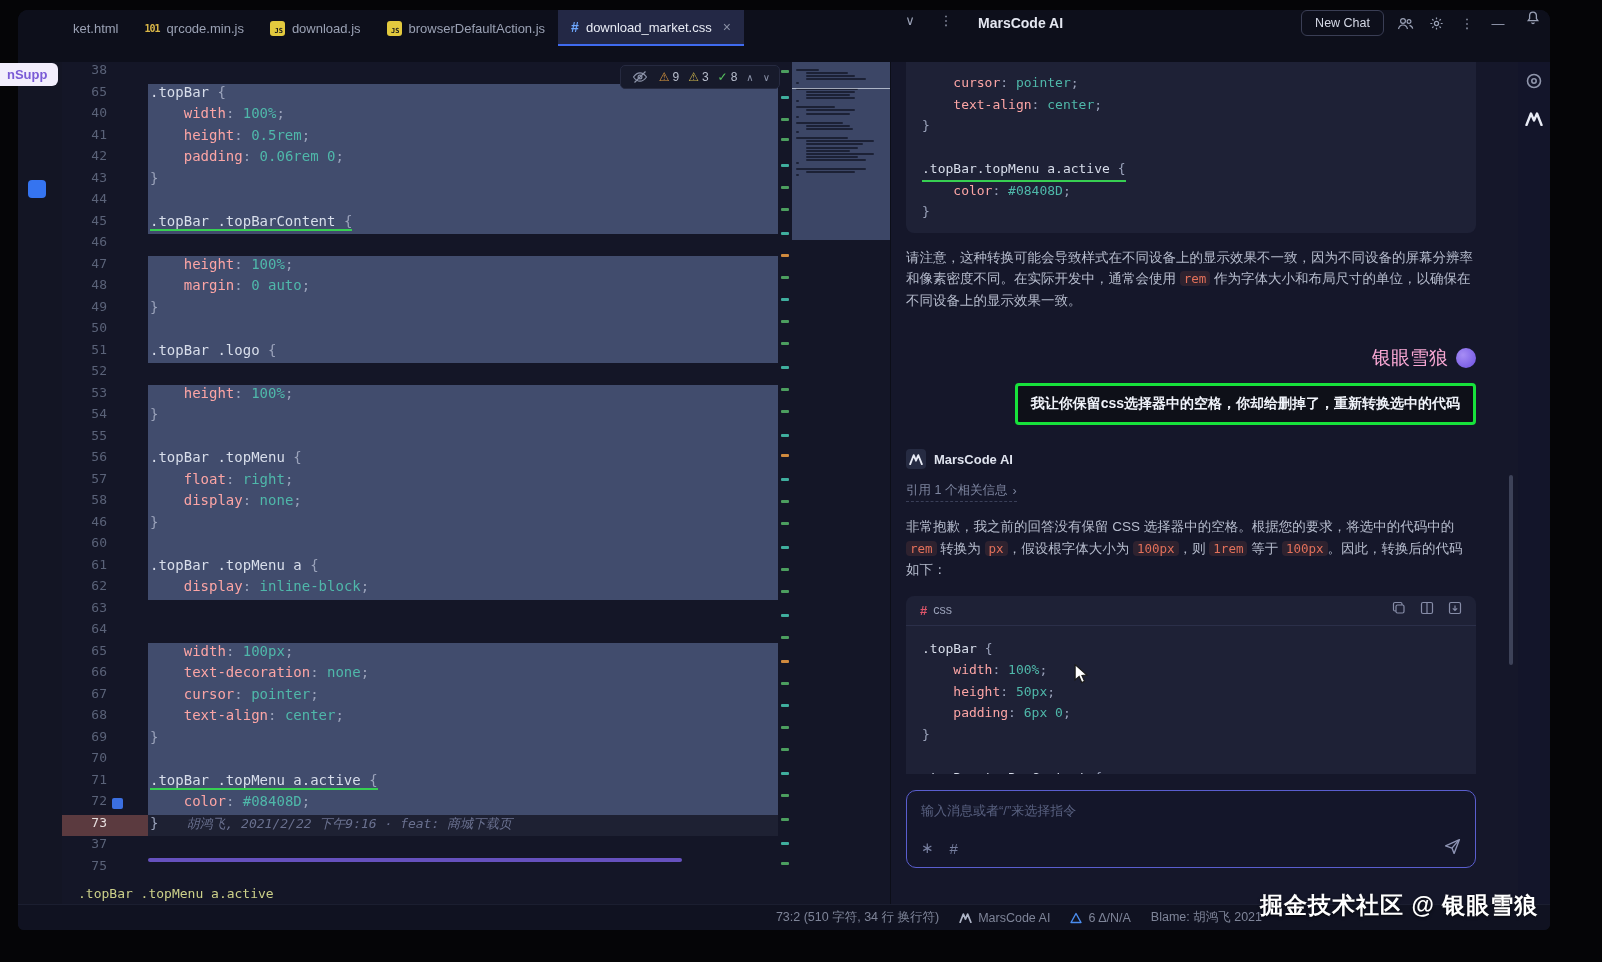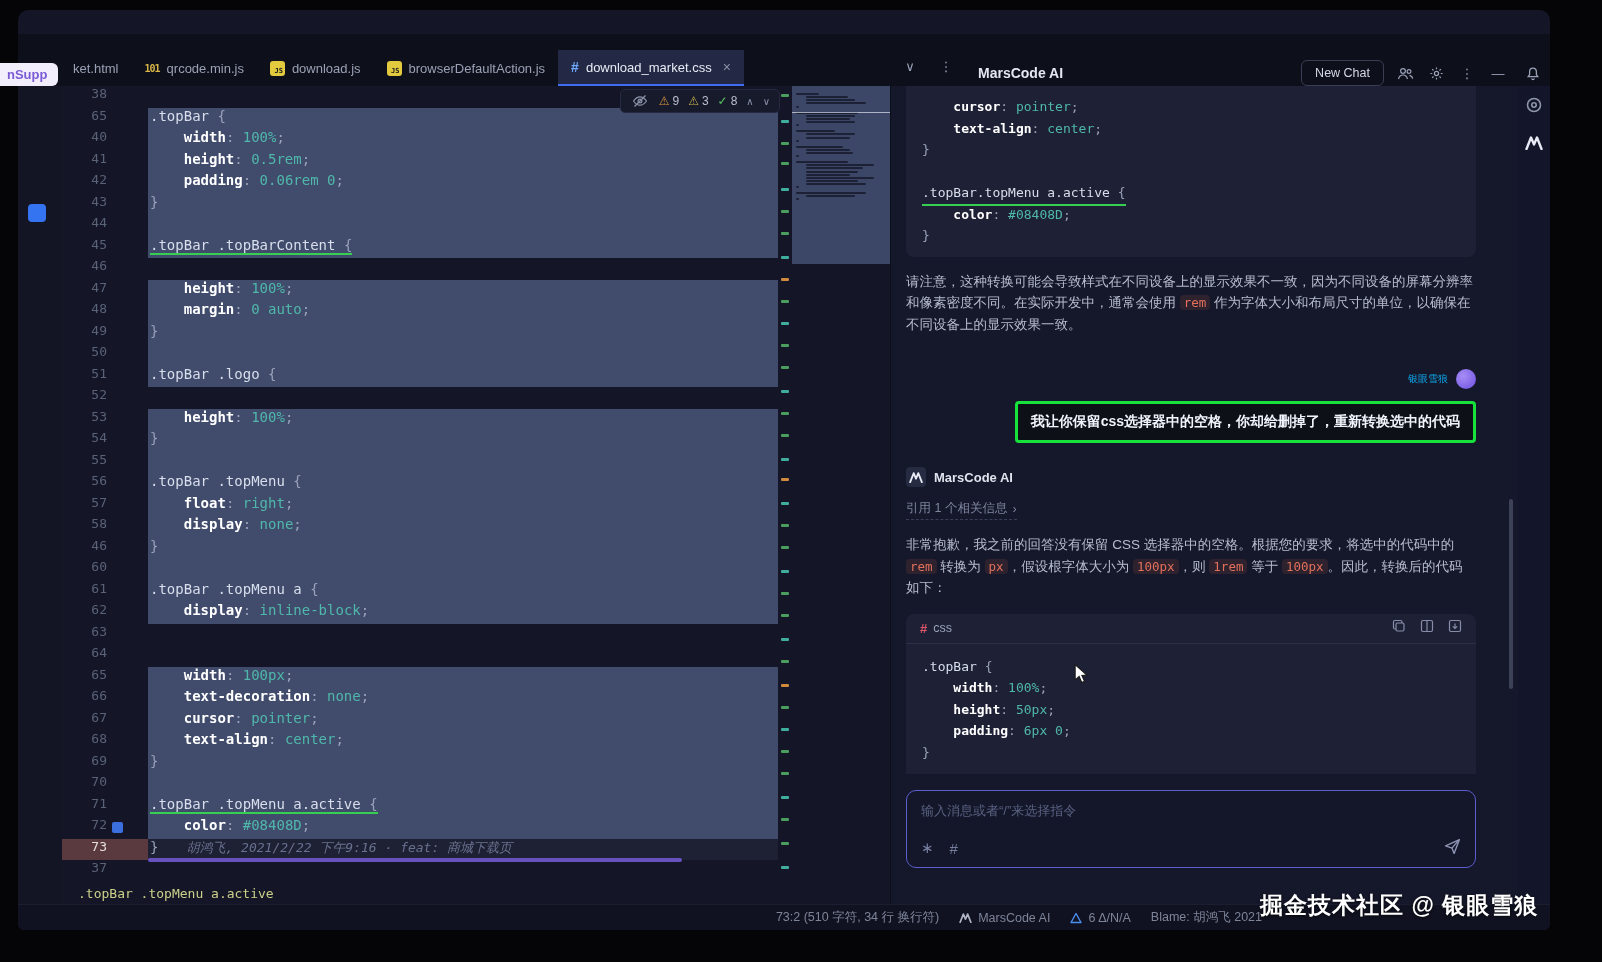--- a/index.html
+++ b/index.html
@@ -7,21 +7,21 @@
   body {
     width:1602px; height:962px; background:#050507; position:relative; overflow:hidden;
     font-family:"Liberation Sans", sans-serif;
   }
   .window {
     position:absolute; left:18px; top:10px; width:1532px; height:920px;
     background:#141627; border-radius:10px 10px 6px 6px; overflow:hidden;
     display:flex; flex-direction:column;
   }
   
-  .topbar { flex:0 0 52px; background:#0d0f1b; display:flex; align-items:flex-end;margin-top:24px; }
+  .topbar { flex:0 0 52px; background:#0d0f1b; display:flex; align-items:flex-start; }
   .tabs-area { flex:0 0 872px; display:flex; align-items:flex-end; padding-left:42px; overflow:hidden; }
   .tab { height:36px; display:flex; align-items:center; gap:7px; padding:0 13px;
          font-size:13px; color:#9aa1b4; white-space:nowrap; cursor:pointer; }
   .tab.active { background:#232845; color:#e8ebf4; border-bottom:2px solid #3f6bf0; }
   .fi { flex:0 0 auto; }
   .fi-js { width:15px; height:15px; border-radius:3px; background:#e2c93e; color:#14151a;
            font:bold 7px "DejaVu Sans Mono", monospace; display:flex; align-items:flex-end;
            justify-content:flex-end; padding:1px 2px; }
   .fi-minjs { color:#d9b647; font:bold 10px "DejaVu Sans Mono", monospace; letter-spacing:-1px; }
   .fi-css { color:#6ea8ff; font-weight:bold; font-size:14px; }
@@ -43,21 +43,21 @@
   .editor { flex:0 0 828px; display:flex; flex-direction:column; background:#141627; position:relative; min-width:0; }
   .editor-body { flex:1; position:relative; overflow:hidden; }
   .lines { position:absolute; left:0; top:0; right:112px; bottom:0; }
   .row { display:flex; height:21.5px; line-height:21.5px; font:14px "DejaVu Sans Mono", monospace; }
   .row-num { flex:0 0 86px; text-align:right; padding-right:41px; color:#5a6278; font-size:13px; position:relative; }
   .row-text { flex:1; padding-left:2px; white-space:pre; position:relative; overflow:hidden; }
   .row.selected .row-text { background:#414c6d; }
   .row.current .row-num { background:#5b3a3f; color:#e6dede; }
   .row.current .row-text { background:#1e2133; }
   .bm { position:absolute; left:50px; top:5px; width:11px; height:11px; background:#3b6fe0; border-radius:2px; }
-  .tk-s { color:#d8deeb; } .tk-p { color:#ffffff;font-weight:bold; } .tk-v { color:#4fb8aa; } .tk-o { color:#9aa2ba; }
+  .tk-s { color:#d8deeb; } .tk-p { color:#fca5a5; } .tk-v { color:#4fb8aa; } .tk-o { color:#9aa2ba; }
   .tk-blame { color:#6a7190; font-style:italic; font-size:13px; margin-left:28px; }
   .ul-wrap { display:inline-block; border-bottom:2px solid #37cf52; }
   .inspect { position:absolute; top:3px; right:110px; height:24px; background:#171a2b;
              border:1px solid #262a40; border-radius:5px; display:flex; align-items:center;
              gap:9px; padding:0 9px; font-size:12px; color:#9aa2b8; z-index:6; }
   .insp { display:flex; align-items:center; gap:3px; }
   .insp i { font-style:normal; color:#b9bfce; }
   .insp-warn  { color:#e09a3e; } .insp-warn2 { color:#cdb44c; } .insp-ok { color:#57c15f; }
   .insp-nav { color:#8b92a8; font-size:10px; }
   .estripe { position:absolute; top:0; bottom:0; right:98px; width:14px; }
@@ -75,21 +75,21 @@
   .chat { flex:1; position:relative; background:#15172a; display:flex; flex-direction:column;
           min-width:0; border-left:1px solid #0c0e18; }
   .chat-scroll { flex:1; padding:0 42px 0 15px; overflow:hidden; position:relative; }
   .ccard { background:#1e2136; border-radius:0 0 8px 8px; padding:10px 16px; margin-top:0;
            font:13px/21.5px "DejaVu Sans Mono", monospace; }
   .cl { white-space:pre; height:21.5px; }
   .cpara { margin:14px 0 0 0; color:#b6bccd; font-size:13.5px; line-height:21.5px; }
   .icode { font:12.5px "DejaVu Sans Mono", monospace; color:#e2705a;
            background:rgba(231,117,87,.12); padding:0 4px; border-radius:4px; }
   .user-row { margin-top:34px; display:flex; justify-content:flex-end; align-items:center; gap:8px; }
-  .uname { font-size:10px; color:#0ea5e9; }
+  .uname { font-size:19px; color:#f9a8d4; }
   .avatar { width:20px; height:20px; border-radius:50%;
             background:radial-gradient(circle at 35% 35%, #a78df5, #6b4fe0); }
   .ububble { margin:12px 0 0 auto; width:fit-content; max-width:100%;
              border:3px solid #17e23b; background:#0e1018; border-radius:4px;
              padding:9px 13px; font-size:14px; font-weight:bold; color:#f0f3fa; }
   .arow { margin-top:24px; display:flex; align-items:center; gap:8px; }
   .alogo { width:20px; height:20px; border-radius:4px; background:#262b42; color:#e8ebf5;
            display:flex; align-items:center; justify-content:center; }
   .aname { font-size:13px; font-weight:bold; color:#dfe3ee; }
   .aref { margin-top:13px; font-size:12.5px; color:#7e86a0; display:inline-flex; align-items:center; gap:5px;

